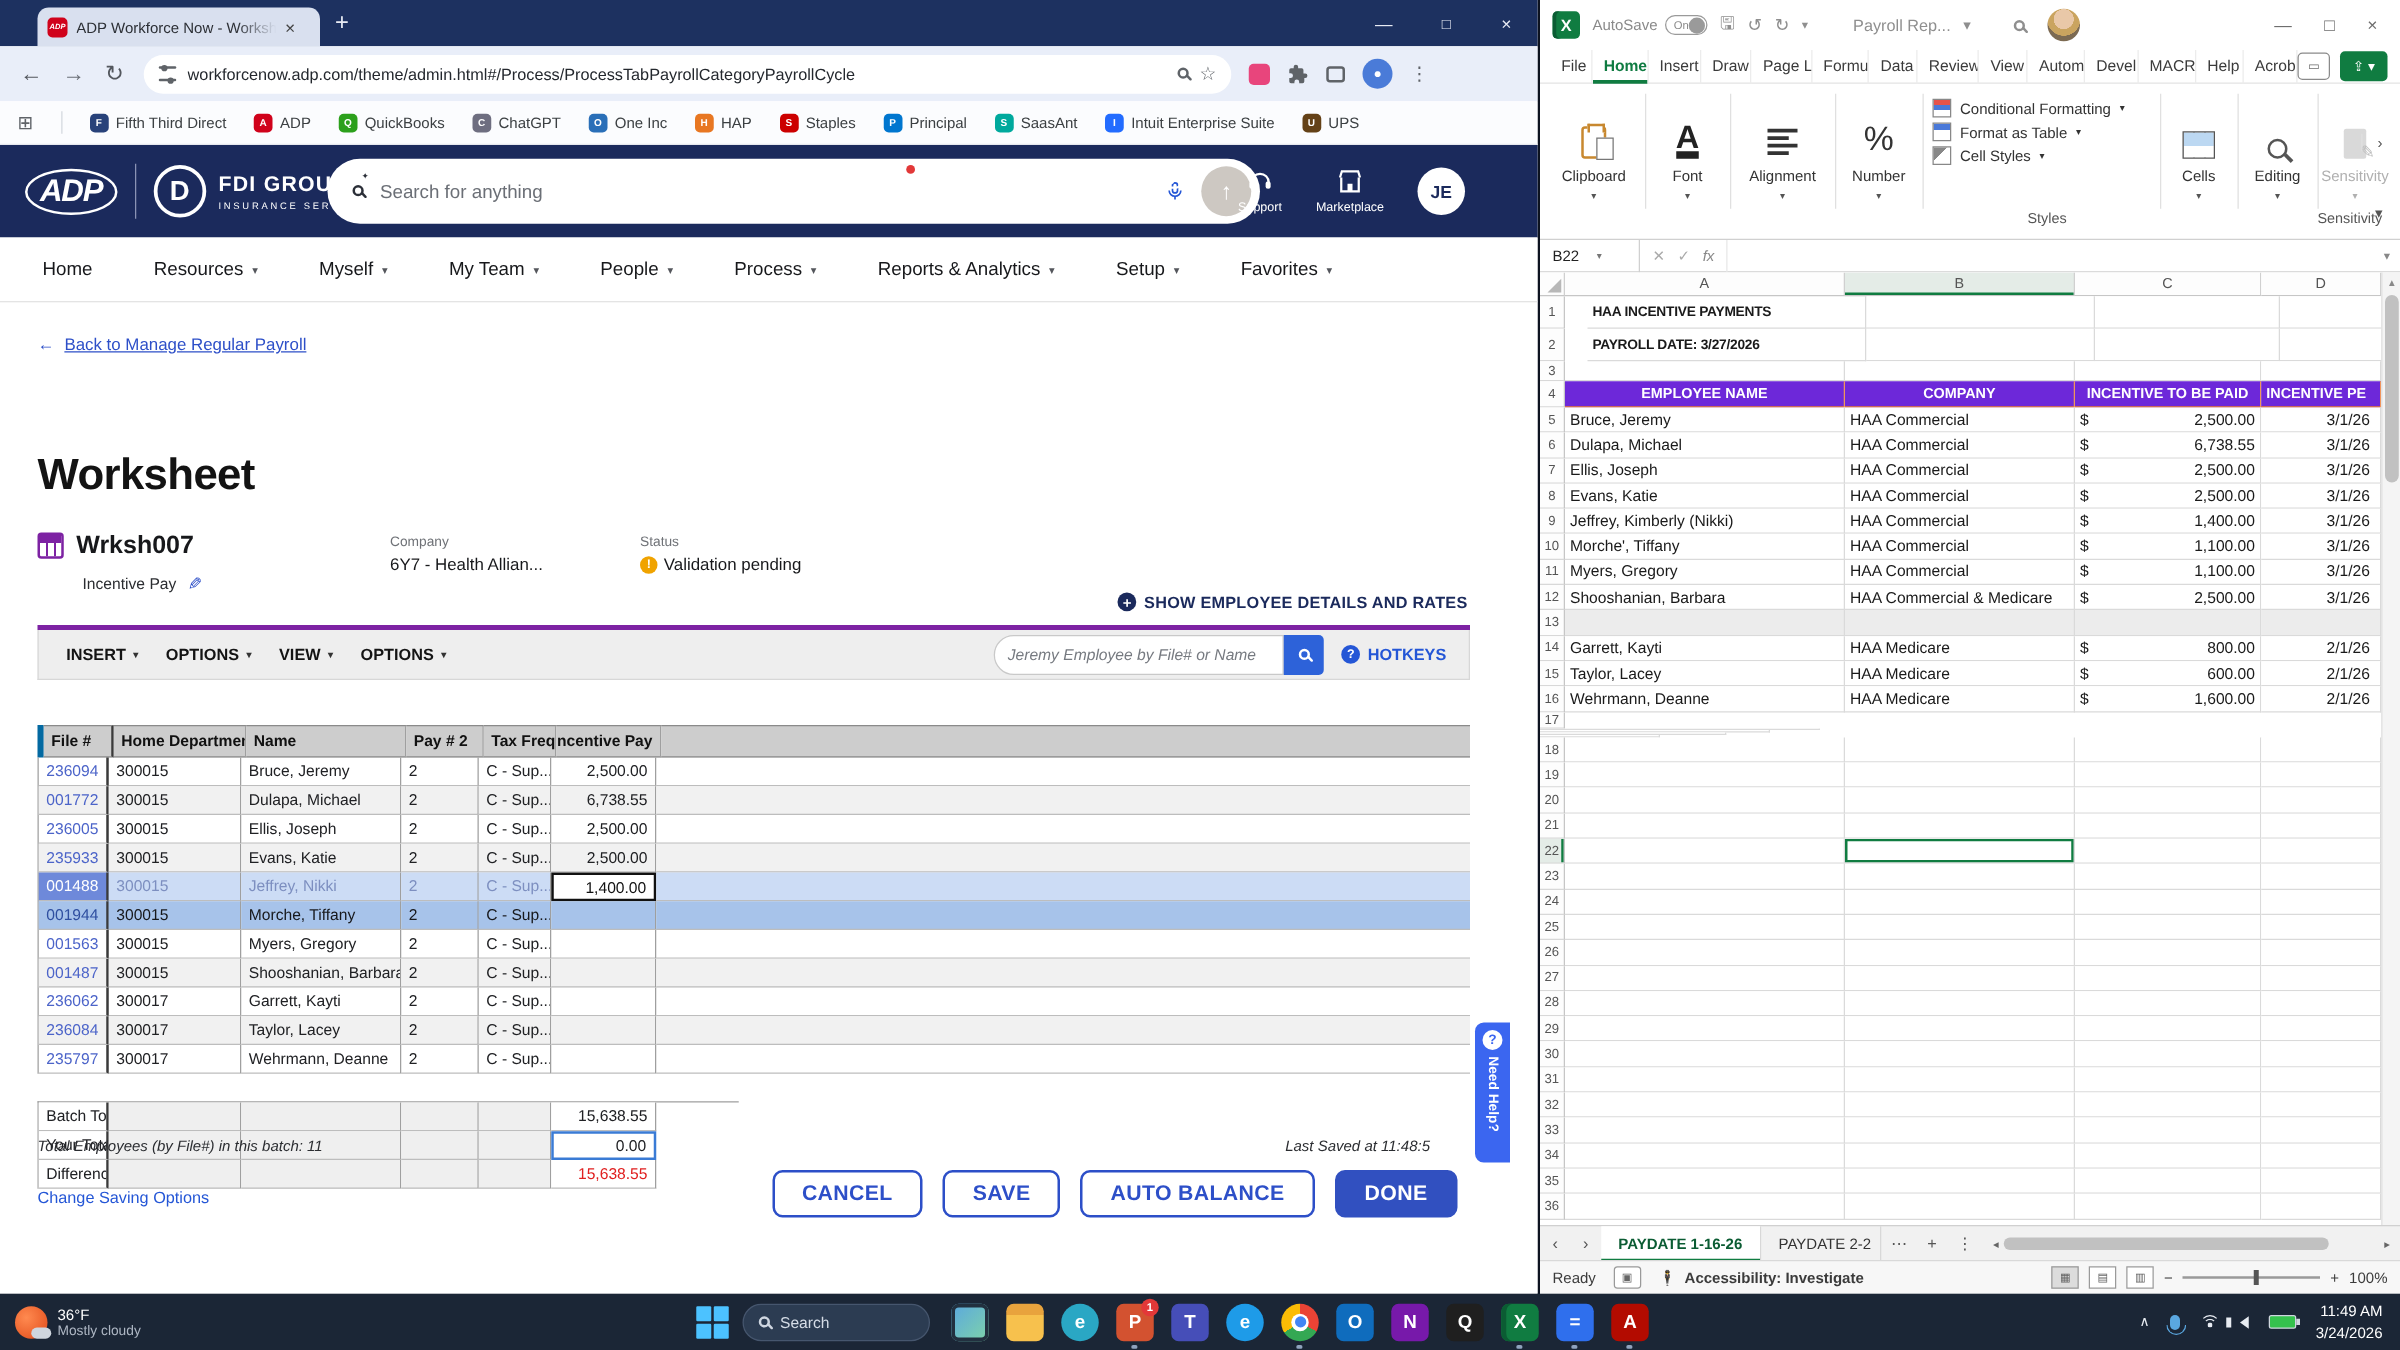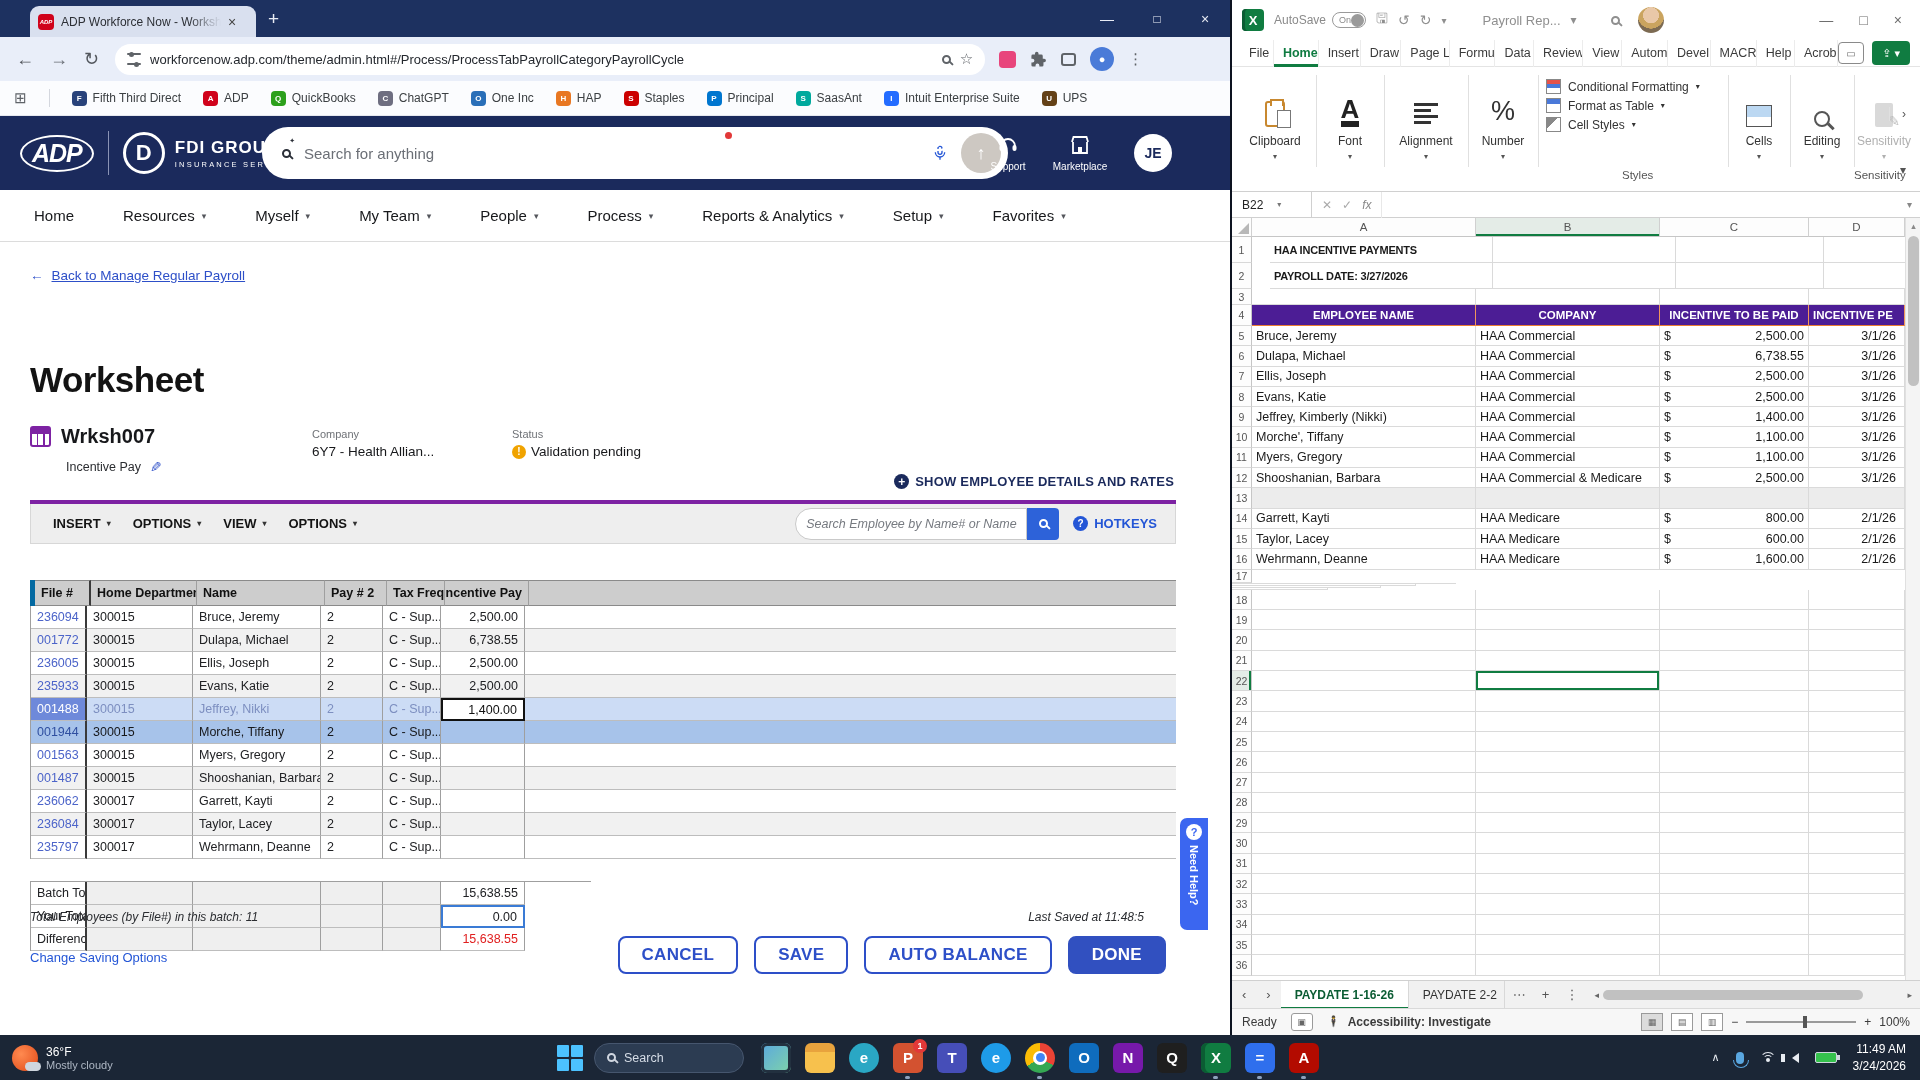--- a/index.html
+++ b/index.html
@@ -222,21 +222,21 @@
   .corner { width:20px; background:#fdfdfd; position:relative;}
   .corner::after { content:''; position:absolute; right:2px; bottom:2px; border-left:11px solid transparent; border-bottom:11px solid #b8b8b8;}
   .colhdr-cell.hl { background:#e4ece7; box-shadow:inset 0 -2px 0 #107C41; }
   .xrow { display:flex; }
   .rowhdr { width:20px; border-right:1px solid #c6c6c6; border-bottom:1px solid #d8d8d8; background:#fdfdfd;
     font-size:10.5px; color:#555; display:flex; align-items:center; justify-content:center;}
   .rowhdr.hl { background:#e4ece7; box-shadow:inset -2px 0 0 #107C41; }
   .xcell { border-right:1px solid #dadada; border-bottom:1px solid #dadada; font-size:12.5px; color:#1a1a1a;
     display:flex; align-items:center; padding:0 4px; overflow:hidden; white-space:nowrap; background:#fff;}
   .xcell.btxt { font-weight:bold; font-size:11px; letter-spacing:-0.2px; overflow:visible; z-index:2; background:transparent;margin-left:18px;}
-  .xcell.ohdr { background:#4c1d95; color:#fff; font-weight:bold; font-size:11.5px; justify-content:center;
+  .xcell.ohdr { background:#6d28d9; color:#fff; font-weight:bold; font-size:11.5px; justify-content:center;
     border-right:1px solid #f0955c; border-bottom:1px solid #ED7D31;}
   .xcell.ohdr.clip { justify-content:flex-start; }
   .xcell.grayrow { background:#ececec; }
   .xcell.money { justify-content:space-between; }
   .xcell.datec { justify-content:flex-end; padding-right:8px;}
   .xcell.selcell { box-shadow:inset 0 0 0 2px #107C41; }
   #xl-vscroll { position:absolute; right:0; top:218px; width:15px; height:762px; background:#f4f4f4; border-left:1px solid #e0e0e0;}
   #xl-vscroll .arr { width:15px; height:15px; color:#888; font-size:9px; display:flex; align-items:center; justify-content:center;}
   #xl-vscroll .thumb { position:absolute; left:2px; top:18px; width:11px; height:150px; background:#c1c1c1; border-radius:6px;}
 
@@ -542,21 +542,21 @@
             <div class="tb-menu">
               <span>VIEW</span>
               <span class="car">▾</span>
             </div>
             <div class="tb-menu">
               <span>OPTIONS</span>
               <span class="car">▾</span>
             </div>
           </div>
         <div id="emp-search">
-          <span class="ph">Search Employee by Name# or Name</span>
+          <span class="ph">Jeremy Employee by File# or Name</span>
         </div>
         <div id="emp-search-btn">
             <span class="mag"></span>
           </div>
         <div id="hotkeys">
           <span class="q">?</span>
           <span>HOTKEYS</span>
         </div>
       </div>
       <div id="thead-row" class="grid-row">

